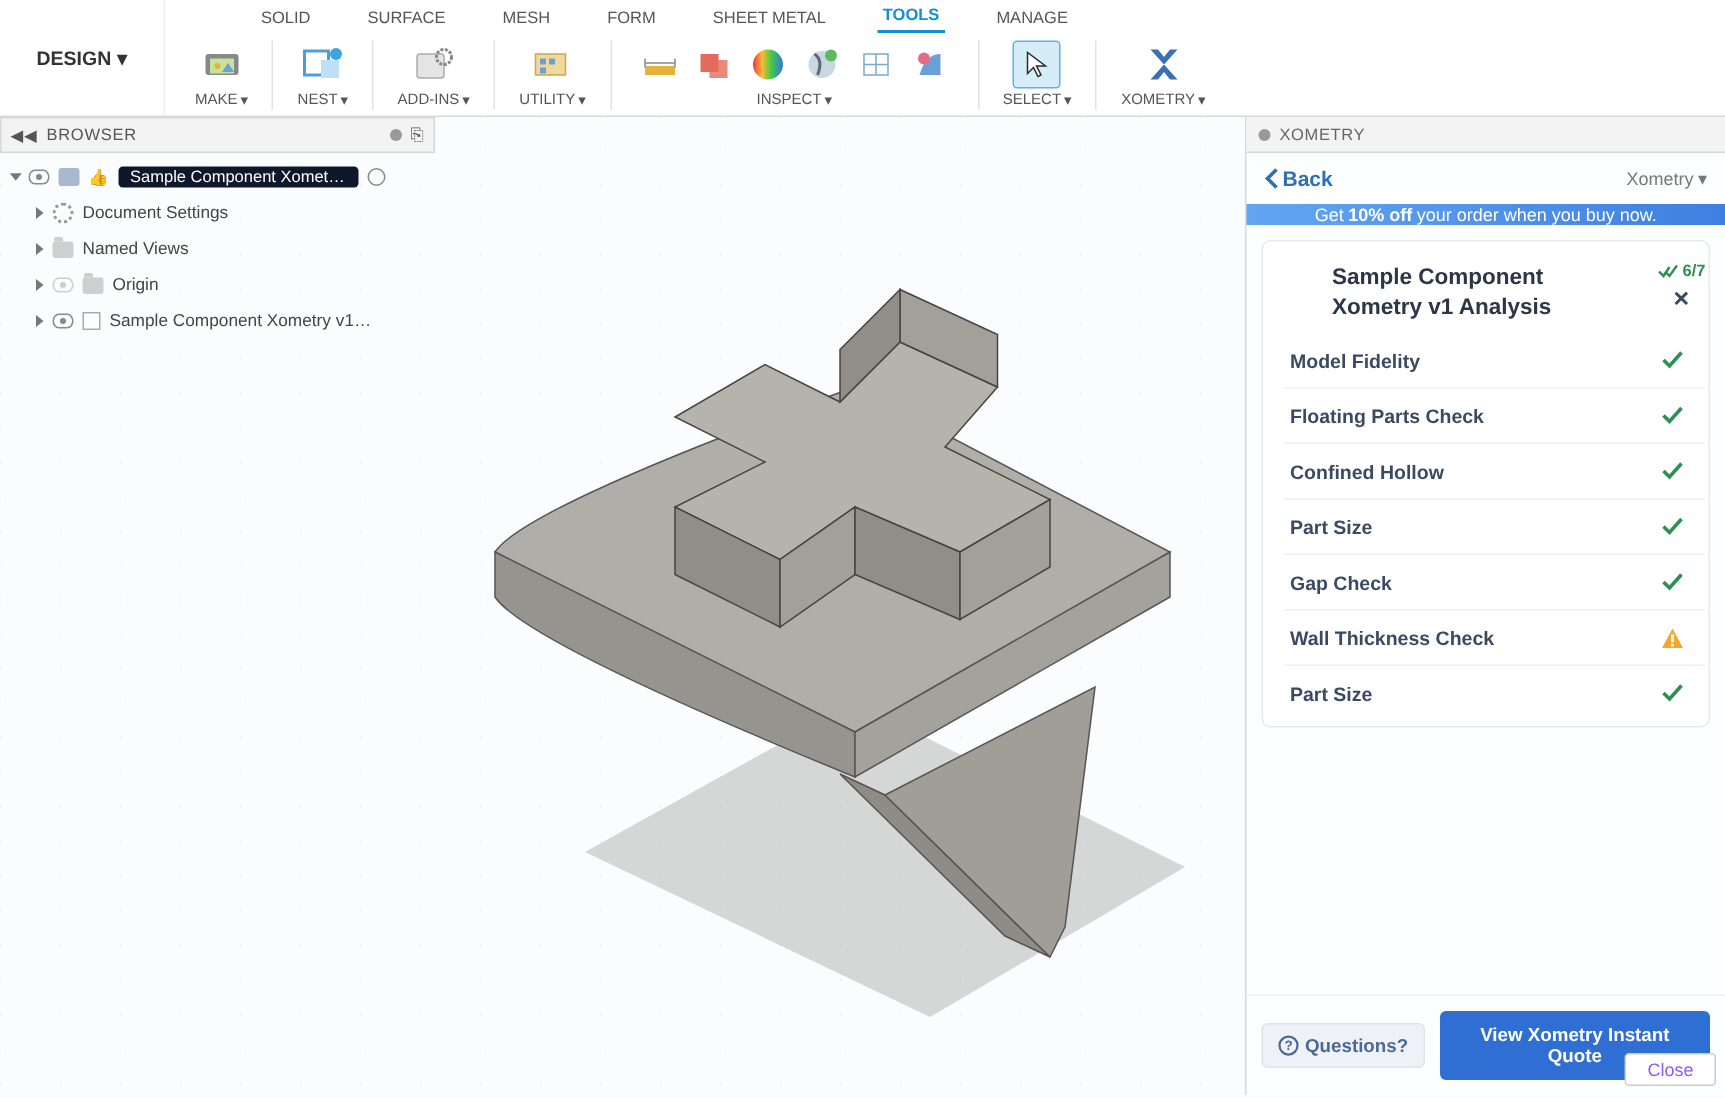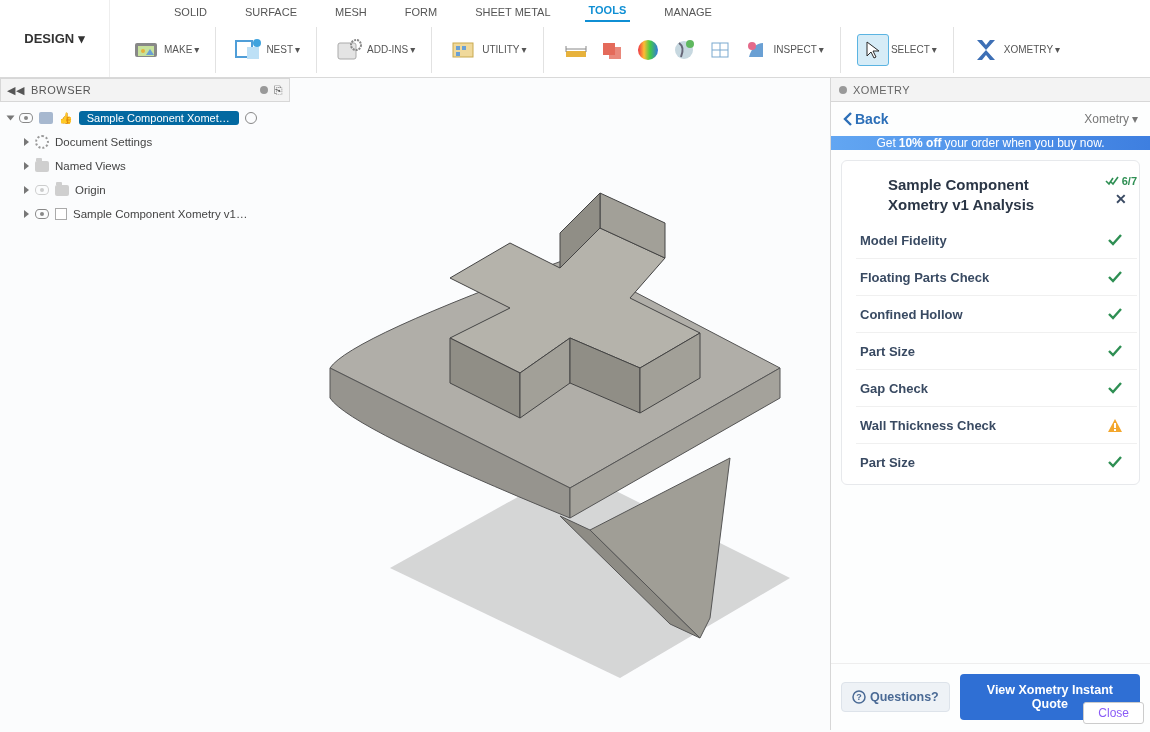--- a/index.html
+++ b/index.html
@@ -13,21 +13,21 @@
   .ribbon { height: 78px; border-bottom: 1px solid #d9d9d9; display: flex; }
   .design-btn {
     width: 110px; display: flex; align-items: center; justify-content: center;
     border-right: 1px solid #eee; font-weight: 600; font-size: 13px; gap: 4px;
   }
   .ribbon-main { flex: 1; display: flex; flex-direction: column; }
   .tab-row { height: 22px; display: flex; gap: 30px; padding-left: 60px; align-items: flex-end; font-size: 11px; color: #555; }
   .tab-row .tab { padding: 2px 4px 4px; cursor: pointer; }
   .tab-row .tab.active { color: #0f8fd4; border-bottom: 2px solid #0f8fd4; font-weight: 600; }
   .tool-row { flex: 1; display: flex; align-items: center; padding-left: 12px; gap: 4px; }
-  .tool-group { display: flex; flex-direction: row; align-items: center; gap: 2px; padding: 0 8px; }
+  .tool-group { display: flex; flex-direction: column; align-items: center; gap: 2px; padding: 0 8px; }
   .tool-icons { display: flex; gap: 4px; align-items: center; }
   .tool-icon-box { width: 32px; height: 32px; display: flex; align-items: center; justify-content: center; border-radius: 3px; }
   .tool-icon-box.selected { background: #d6ecf7; border: 1px solid #5bb4e2; }
   .group-label { font-size: 10px; color: #555; display: flex; align-items: center; gap: 2px; }
   .sep { width: 1px; height: 46px; background: #e2e2e2; margin: 0 4px; }
 
   
   .workspace { position: absolute; top: 78px; left: 0; right: 0; bottom: 0; }
   .grid-bg {
     position: absolute; inset: 0;
@@ -47,21 +47,21 @@
   .browser-header {
     height: 24px; background: #f3f3f3; border: 1px solid #d7d7d7;
     display: flex; align-items: center; gap: 6px; padding: 0 6px;
     font-size: 11px; color: #555; letter-spacing: 0.5px;
   }
   .browser-header .spacer { flex: 1; }
   .dot { width: 8px; height: 8px; border-radius: 50%; background: #999; }
   .tree { padding: 4px 8px; font-size: 11.5px; color: #444; }
   .tree-row { display: flex; align-items: center; gap: 6px; height: 24px; }
   .tree-row.root .badge {
-    background: #0369a1; color: #fff; padding: 1px 8px; border-radius: 3px; font-size: 11px;
+    background: #0f172a; color: #fff; padding: 1px 8px; border-radius: 3px; font-size: 11px;
     max-width: 160px; overflow: hidden; white-space: nowrap; text-overflow: ellipsis;
   }
   .tri { width:0;height:0;border-left:5px solid #777;border-top:4px solid transparent;border-bottom:4px solid transparent; }
   .tri.down { transform: rotate(90deg); border-left-color:#777; }
   .eye { width: 14px; height: 10px; border: 1px solid #888; border-radius: 60%/100%; position: relative; }
   .eye::after { content:""; position:absolute; width:4px;height:4px;background:#888;border-radius:50%; left:4px; top:2px;}
   .folder { width: 14px; height: 11px; background: #cfcfcf; border-radius: 2px; position: relative; }
   .folder::before { content:""; position:absolute; width:6px;height:3px;background:#cfcfcf; top:-3px; left:1px; border-radius:1px 1px 0 0;}
   .cube-ico { width:12px;height:12px;border:1px solid #aaa;background:#fff; }
   .radio-ring { width:12px;height:12px;border:1px solid #888;border-radius:50%; }

